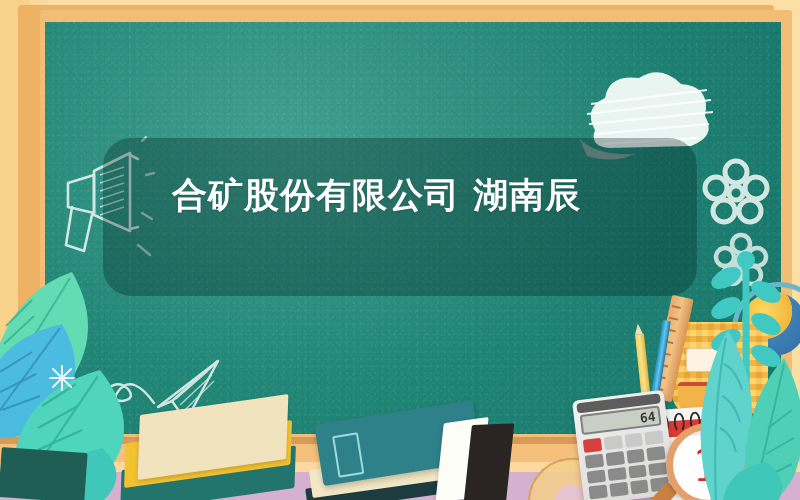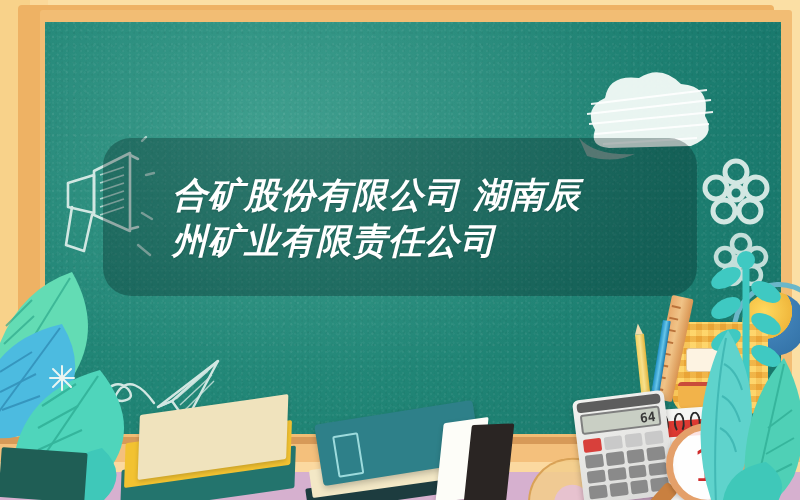--- a/index.html
+++ b/index.html
@@ -116,21 +116,20 @@
     left: 172px;
     top: 172px;
     width: 472px;
     color: #ffffff;
     font-size: 35px;
     line-height: 46px;
     font-weight: bold;
     letter-spacing: 1px;
     font-family: "DejaVu Sans", "Liberation Sans", sans-serif;
     text-shadow: 0 1px 2px rgba(0,0,0,.18);
-    font-style: italic;
   }
 
   
   .ledge-shadow {
     position: absolute;
     left: 0; top: 437px; width: 800px; height: 8px;
     background: #d79a58;
   }
   .ledge {
     position: absolute;
@@ -423,21 +422,20 @@
       <path d="M2 40 Q16 22 28 34 Q36 44 22 46 Q10 46 20 34 Q34 20 54 48"></path>
     </g>
     <g stroke="#e4f1ed" stroke-width="1.4" opacity=".85">
       <path d="M76 44 L108 16 M80 50 L112 20 M84 56 L114 26"></path>
     </g>
   </svg>
 
   <div class="caption-panel"></div>
   <div class="caption-text">
     <div>合矿股份有限公司 湖南辰</div>
-    <div>州矿业有限责任公司</div>
   </div>
 
   <div class="ledge-shadow"></div>
   <div class="ledge"></div>
   <div class="ledge2"></div>
   <div class="desk"></div>
 
   <svg class="leaf" style="left:-24px; top:266px; width:180px; height:150px;" viewBox="0 0 180 150">
     <path d="M10 140 Q20 32 96 6 Q128 62 96 112 Q62 150 10 140 Z" fill="#63dcb4"></path>
     <g stroke="#2fa98c" stroke-width="2" fill="none" opacity=".7">

